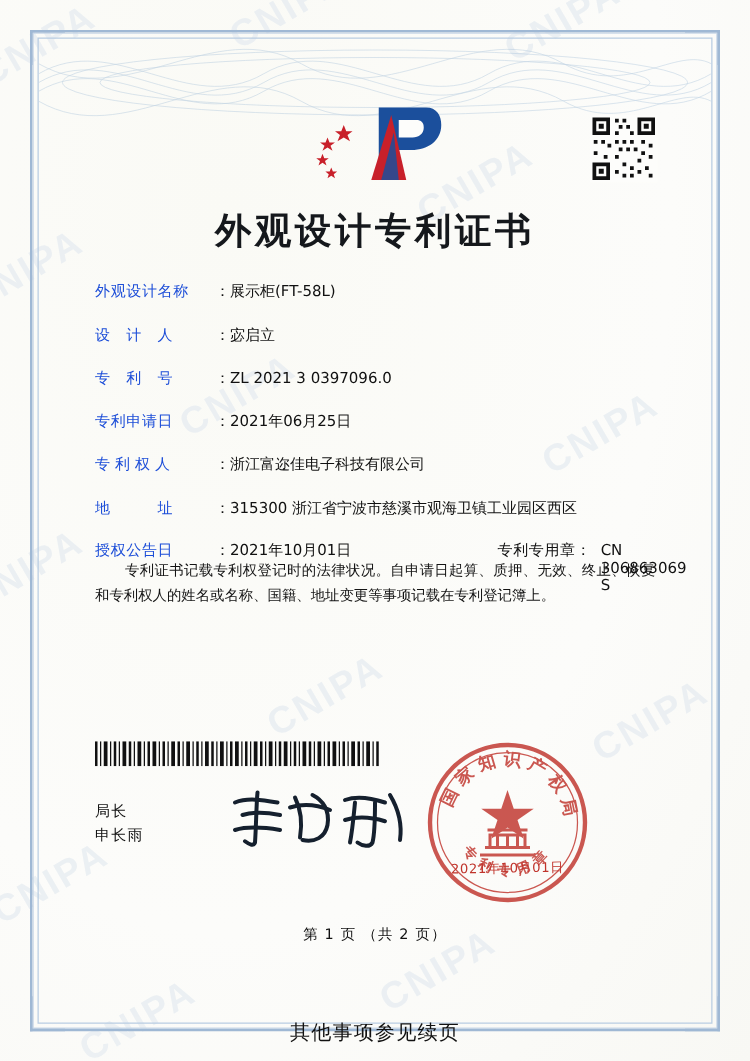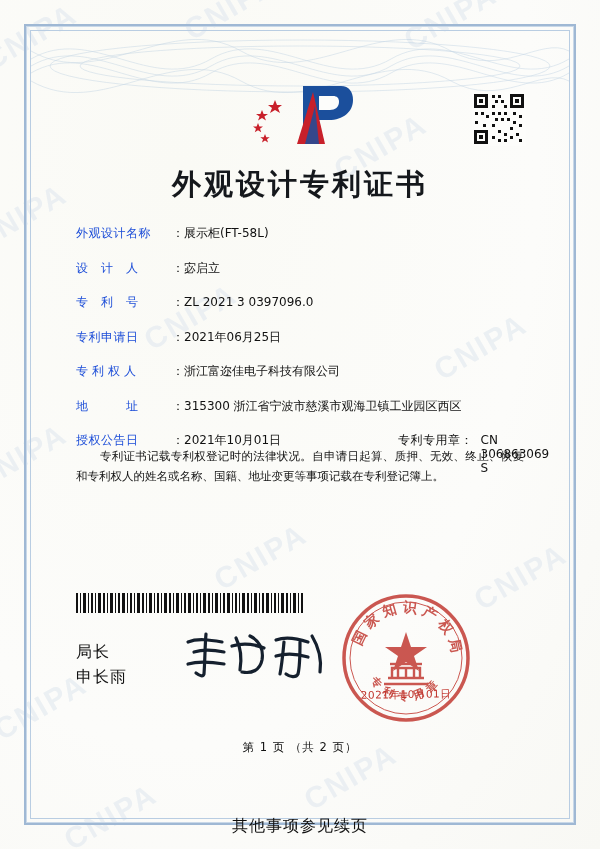--- a/index.html
+++ b/index.html
@@ -202,21 +202,21 @@
     left: 36px;
     top: 553px;
     width: 230px;
     height: 20px;
   }
 
   .sign-block {
     position: absolute;
     left: 36px;
     top: 600px;
-    font-size: 16px;
+    font-size: 12px;
     line-height: 1.55;
     color: #111;
     letter-spacing: 1px;
     font-family: "DejaVu Sans", sans-serif;
   }
 
   .signature {
     position: absolute;
     left: 140px;
     top: 588px;

